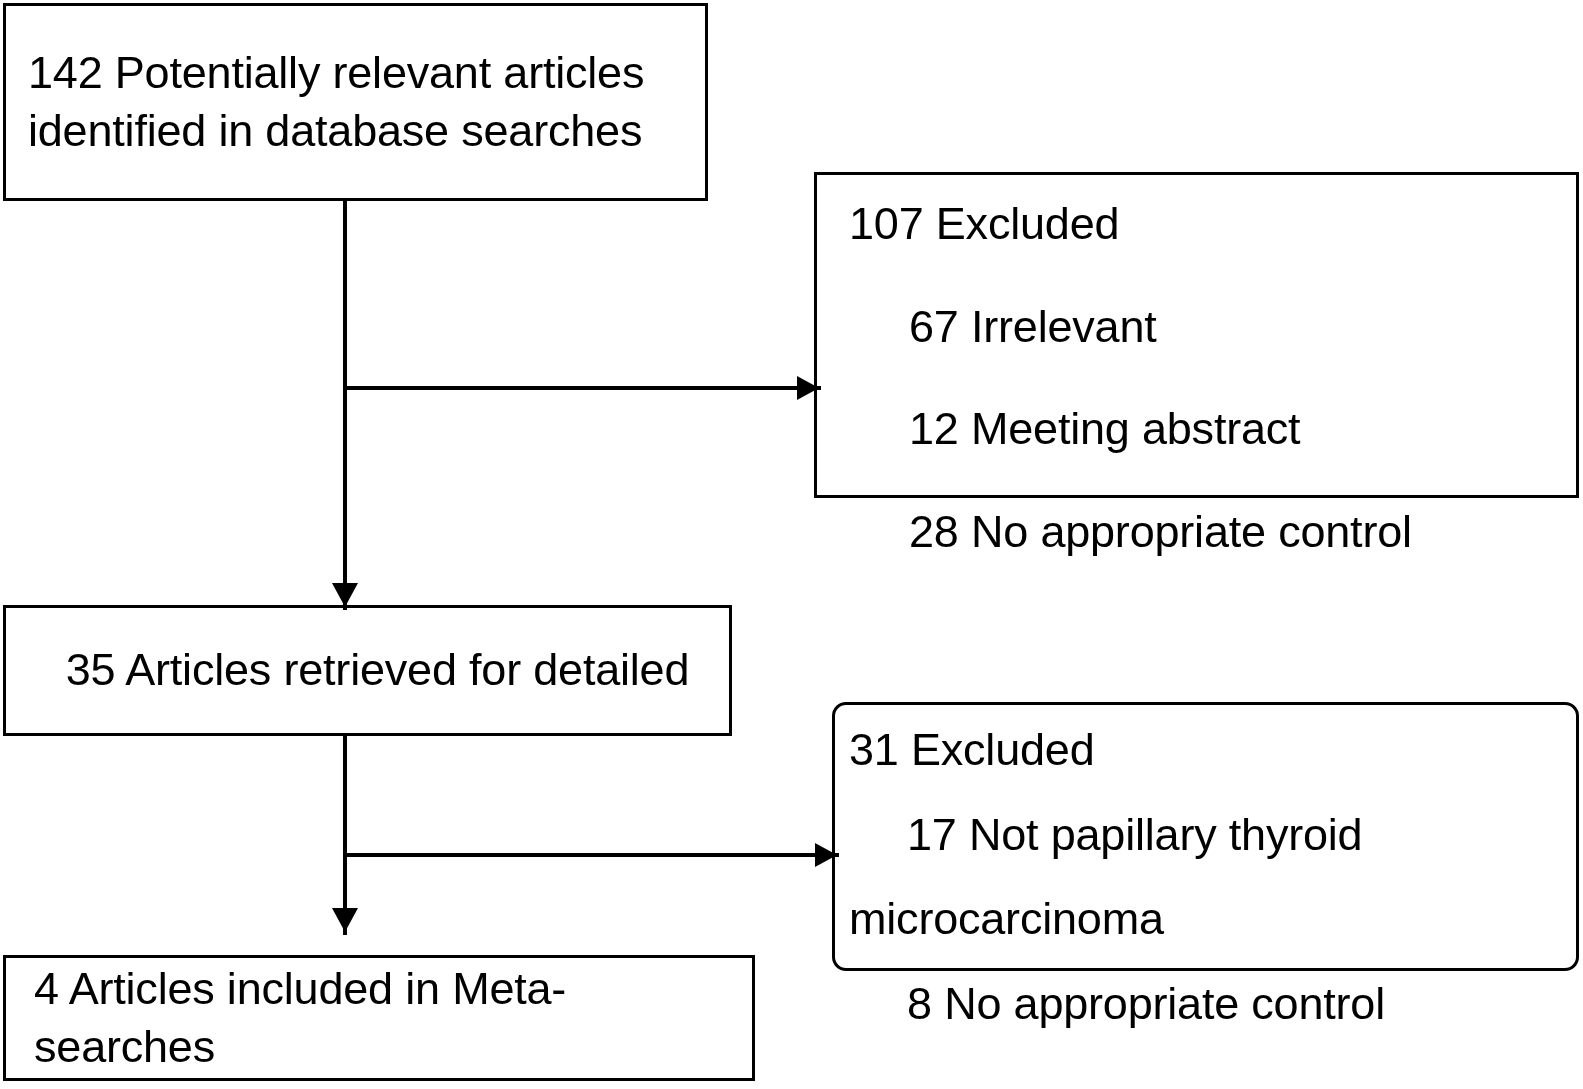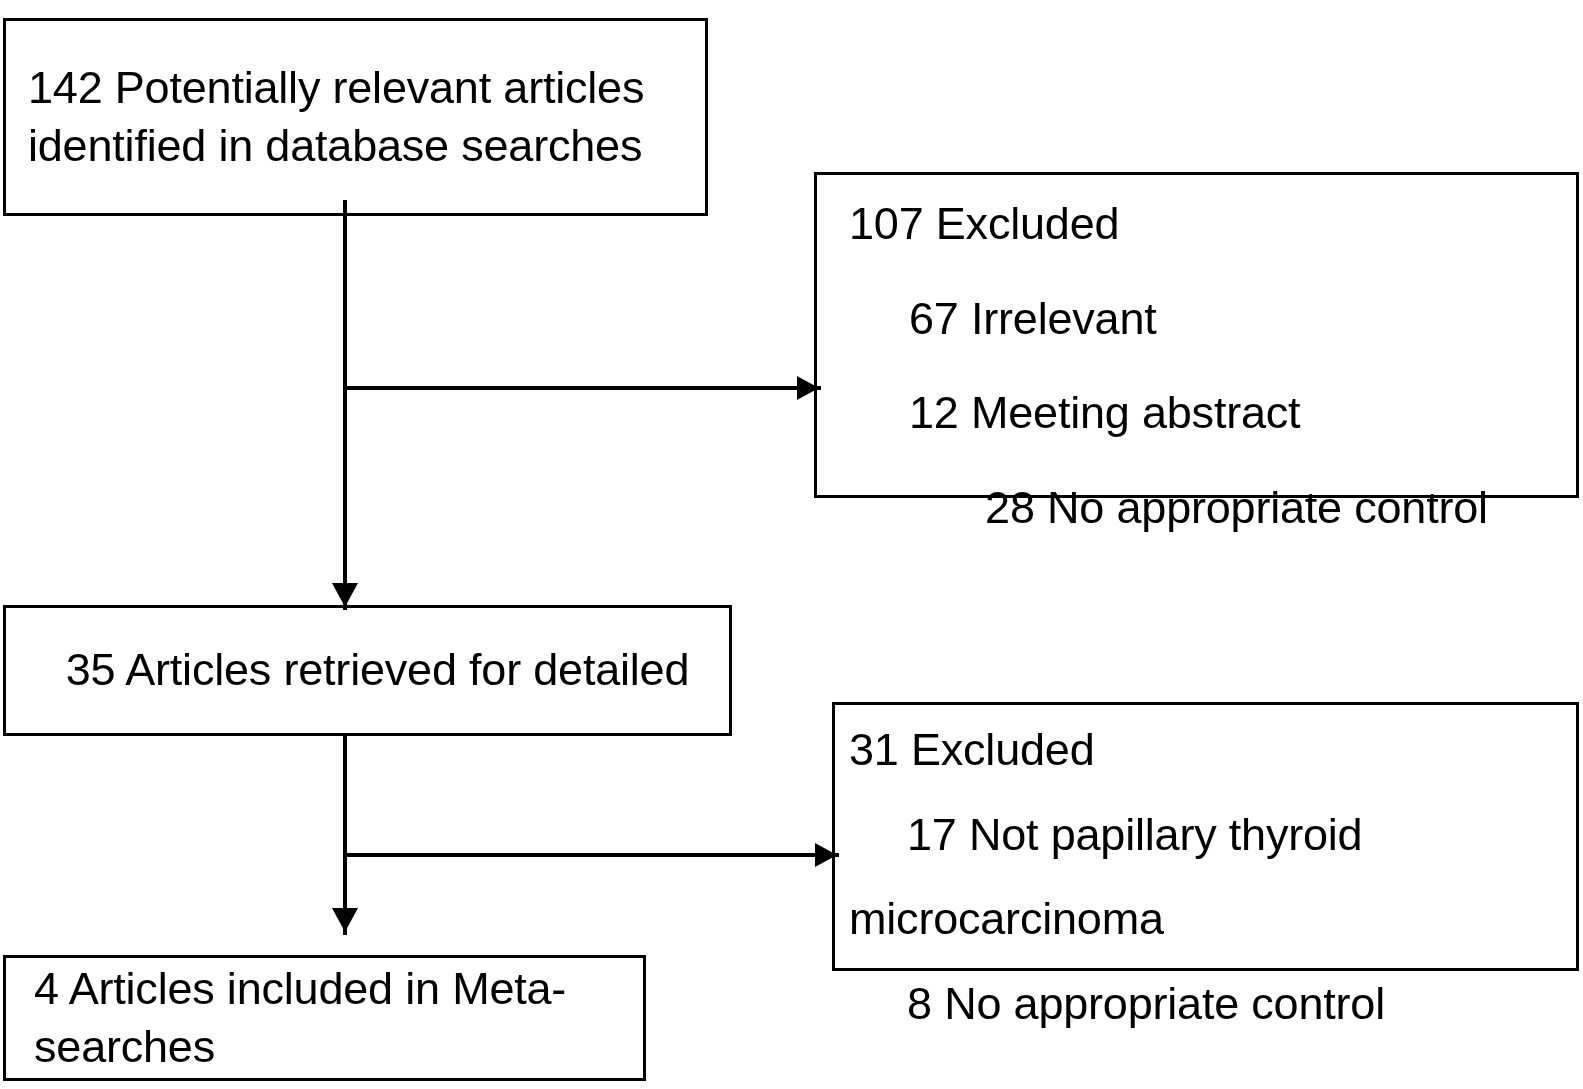--- a/index.html
+++ b/index.html
@@ -30,46 +30,48 @@
   }
   .node .line {
     font-size: 45px;
     line-height: 1.30;
     white-space: pre;
     letter-spacing: -0.2px;
   }
 
   
   #node-identified {
-    left: 3px;  top: 18px;   width: 705px; height: 198px;
+    left: 3px;  top: 3px;   width: 705px; height: 198px;
     padding: 0 0 0 22px;
   }
   #node-retrieved {
     left: 3px;  top: 605px; width: 729px; height: 131px;
     padding: 0 0 0 20px;
     text-align: center;
   }
   #node-included {
-    left: 3px;  top: 955px; width: 643px; height: 126px;
+    left: 3px;  top: 955px; width: 752px; height: 126px;
     padding: 0 0 0 28px;
   }
 
   
   #node-excluded-1 {
     left: 814px; top: 172px; width: 765px; height: 326px;
     padding: 20px 12px 16px 32px;
     justify-content: flex-start;
+    gap: 8px;
   }
   #node-excluded-2 {
     left: 832px; top: 702px; width: 747px; height: 269px;
     padding: 16px 0 14px 14px;
     justify-content: flex-start;
+    border-radius: 14px;
   }
   #node-excluded-1 .line { margin-bottom: 36px; }
-  #node-excluded-1 .line:last-child { margin-bottom: 0; text-align: center; }
+  #node-excluded-1 .line:last-child { margin-bottom: 0; }
   #node-excluded-2 .line { margin-bottom: 26px; }
   #node-excluded-2 .line:last-child { margin-bottom: 0; }
   .indent-1 { padding-left: 60px; }
   .indent-2 { padding-left: 58px; }
 
   
   .conn-v {
     position: absolute;
     width: 4px;
     background: #000000;

